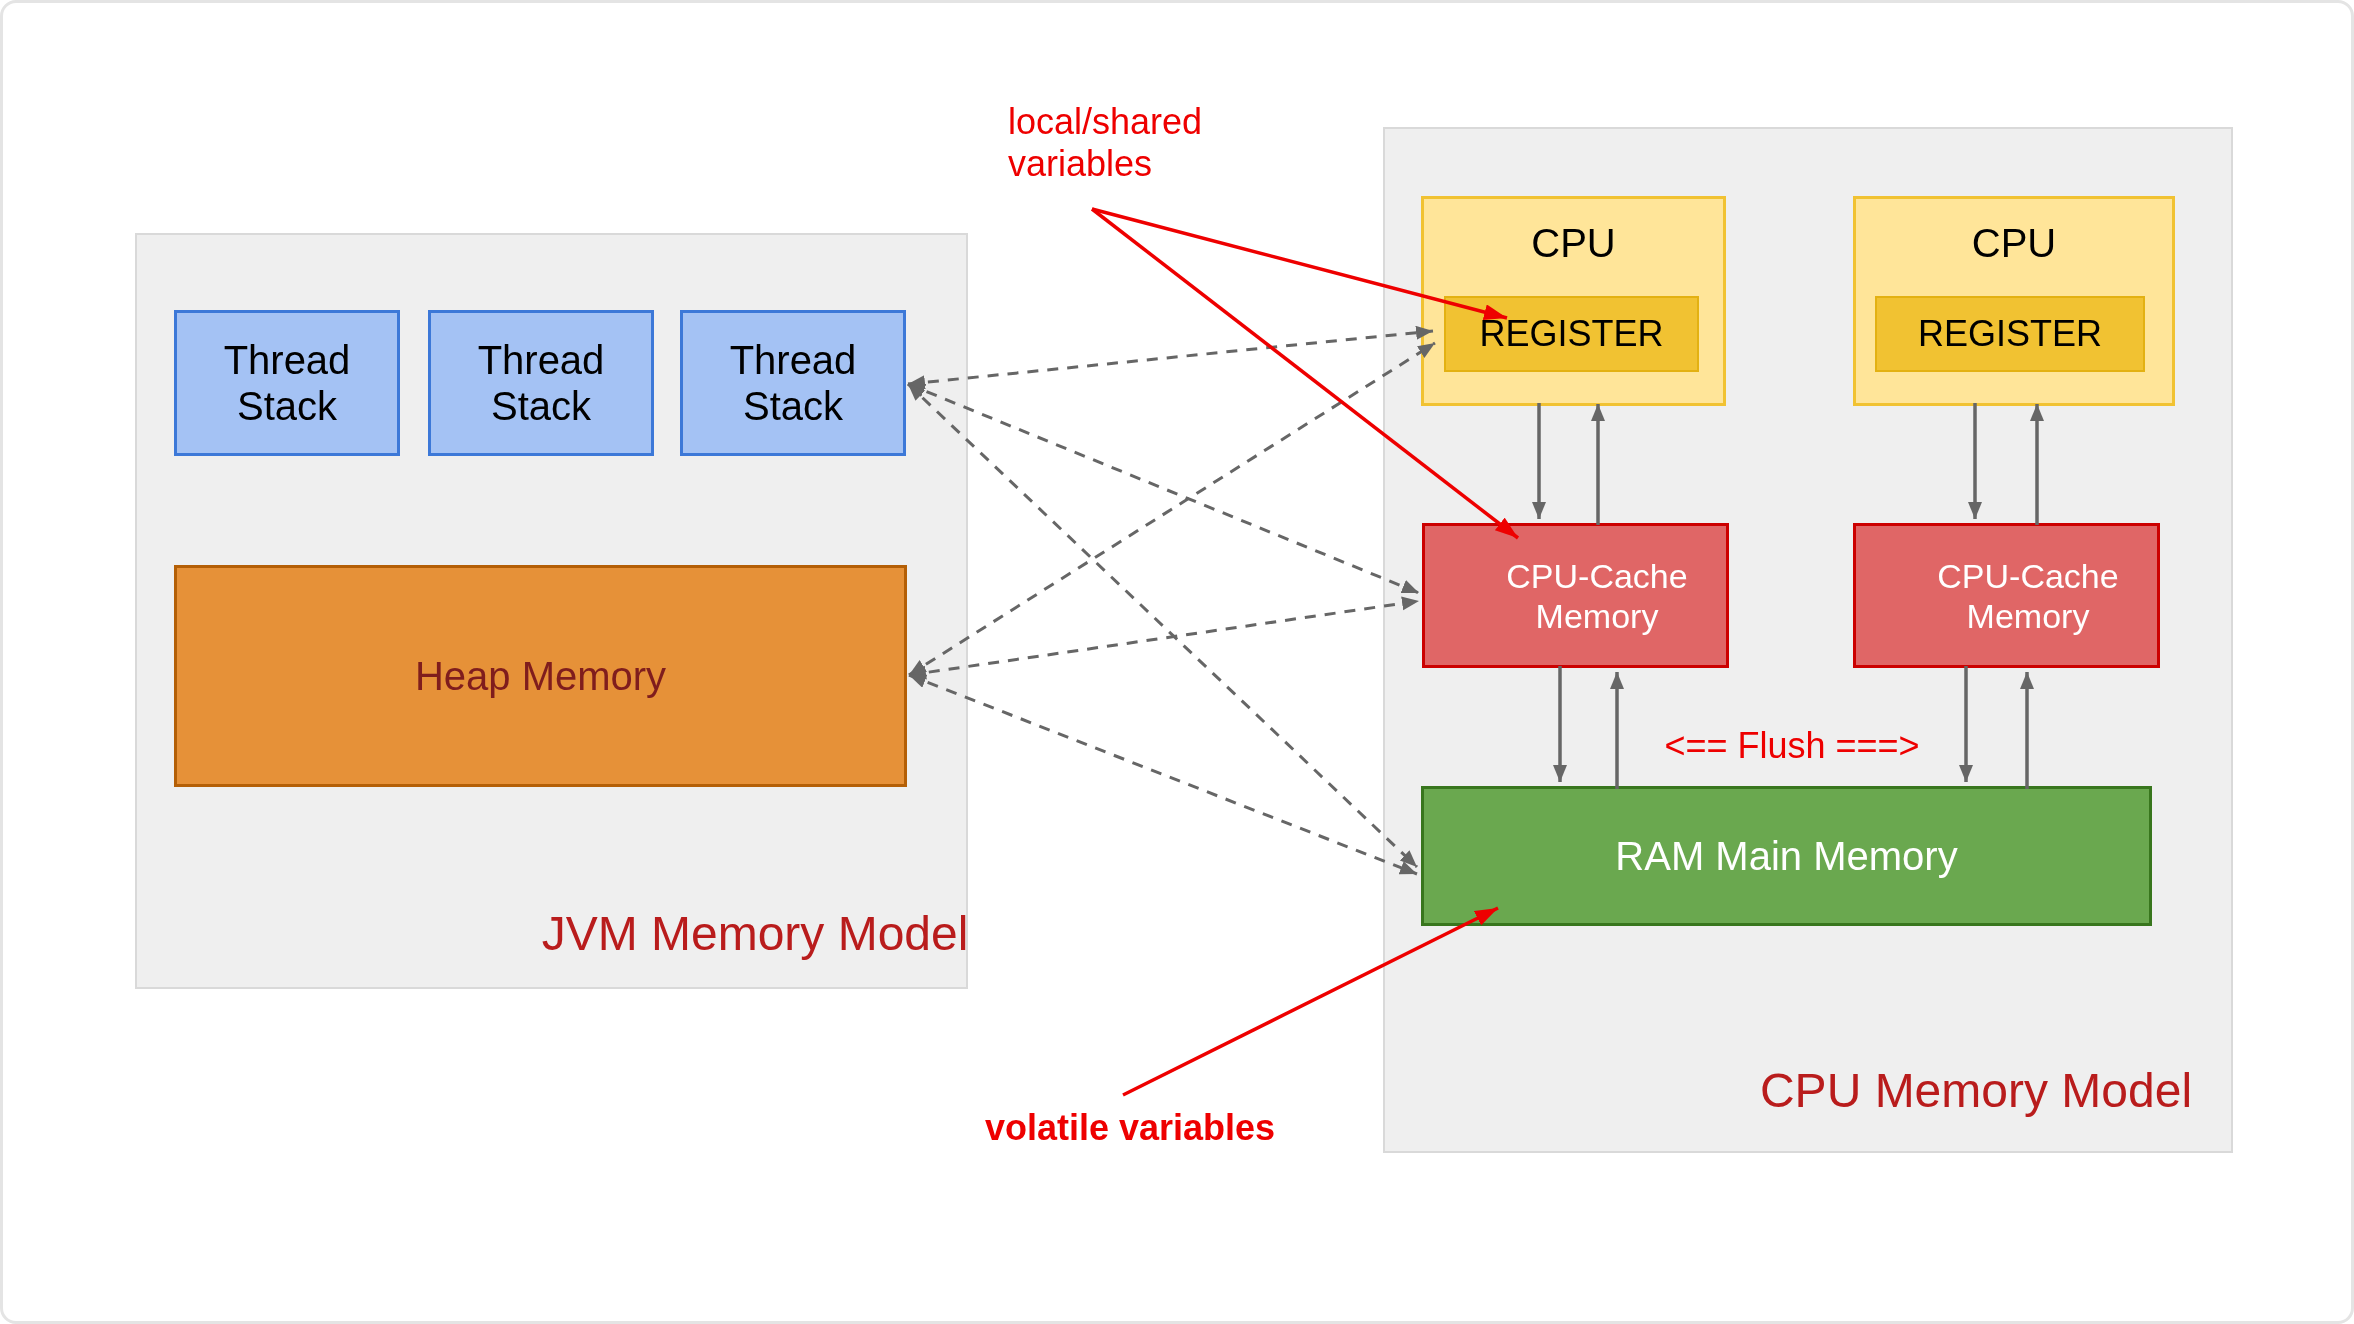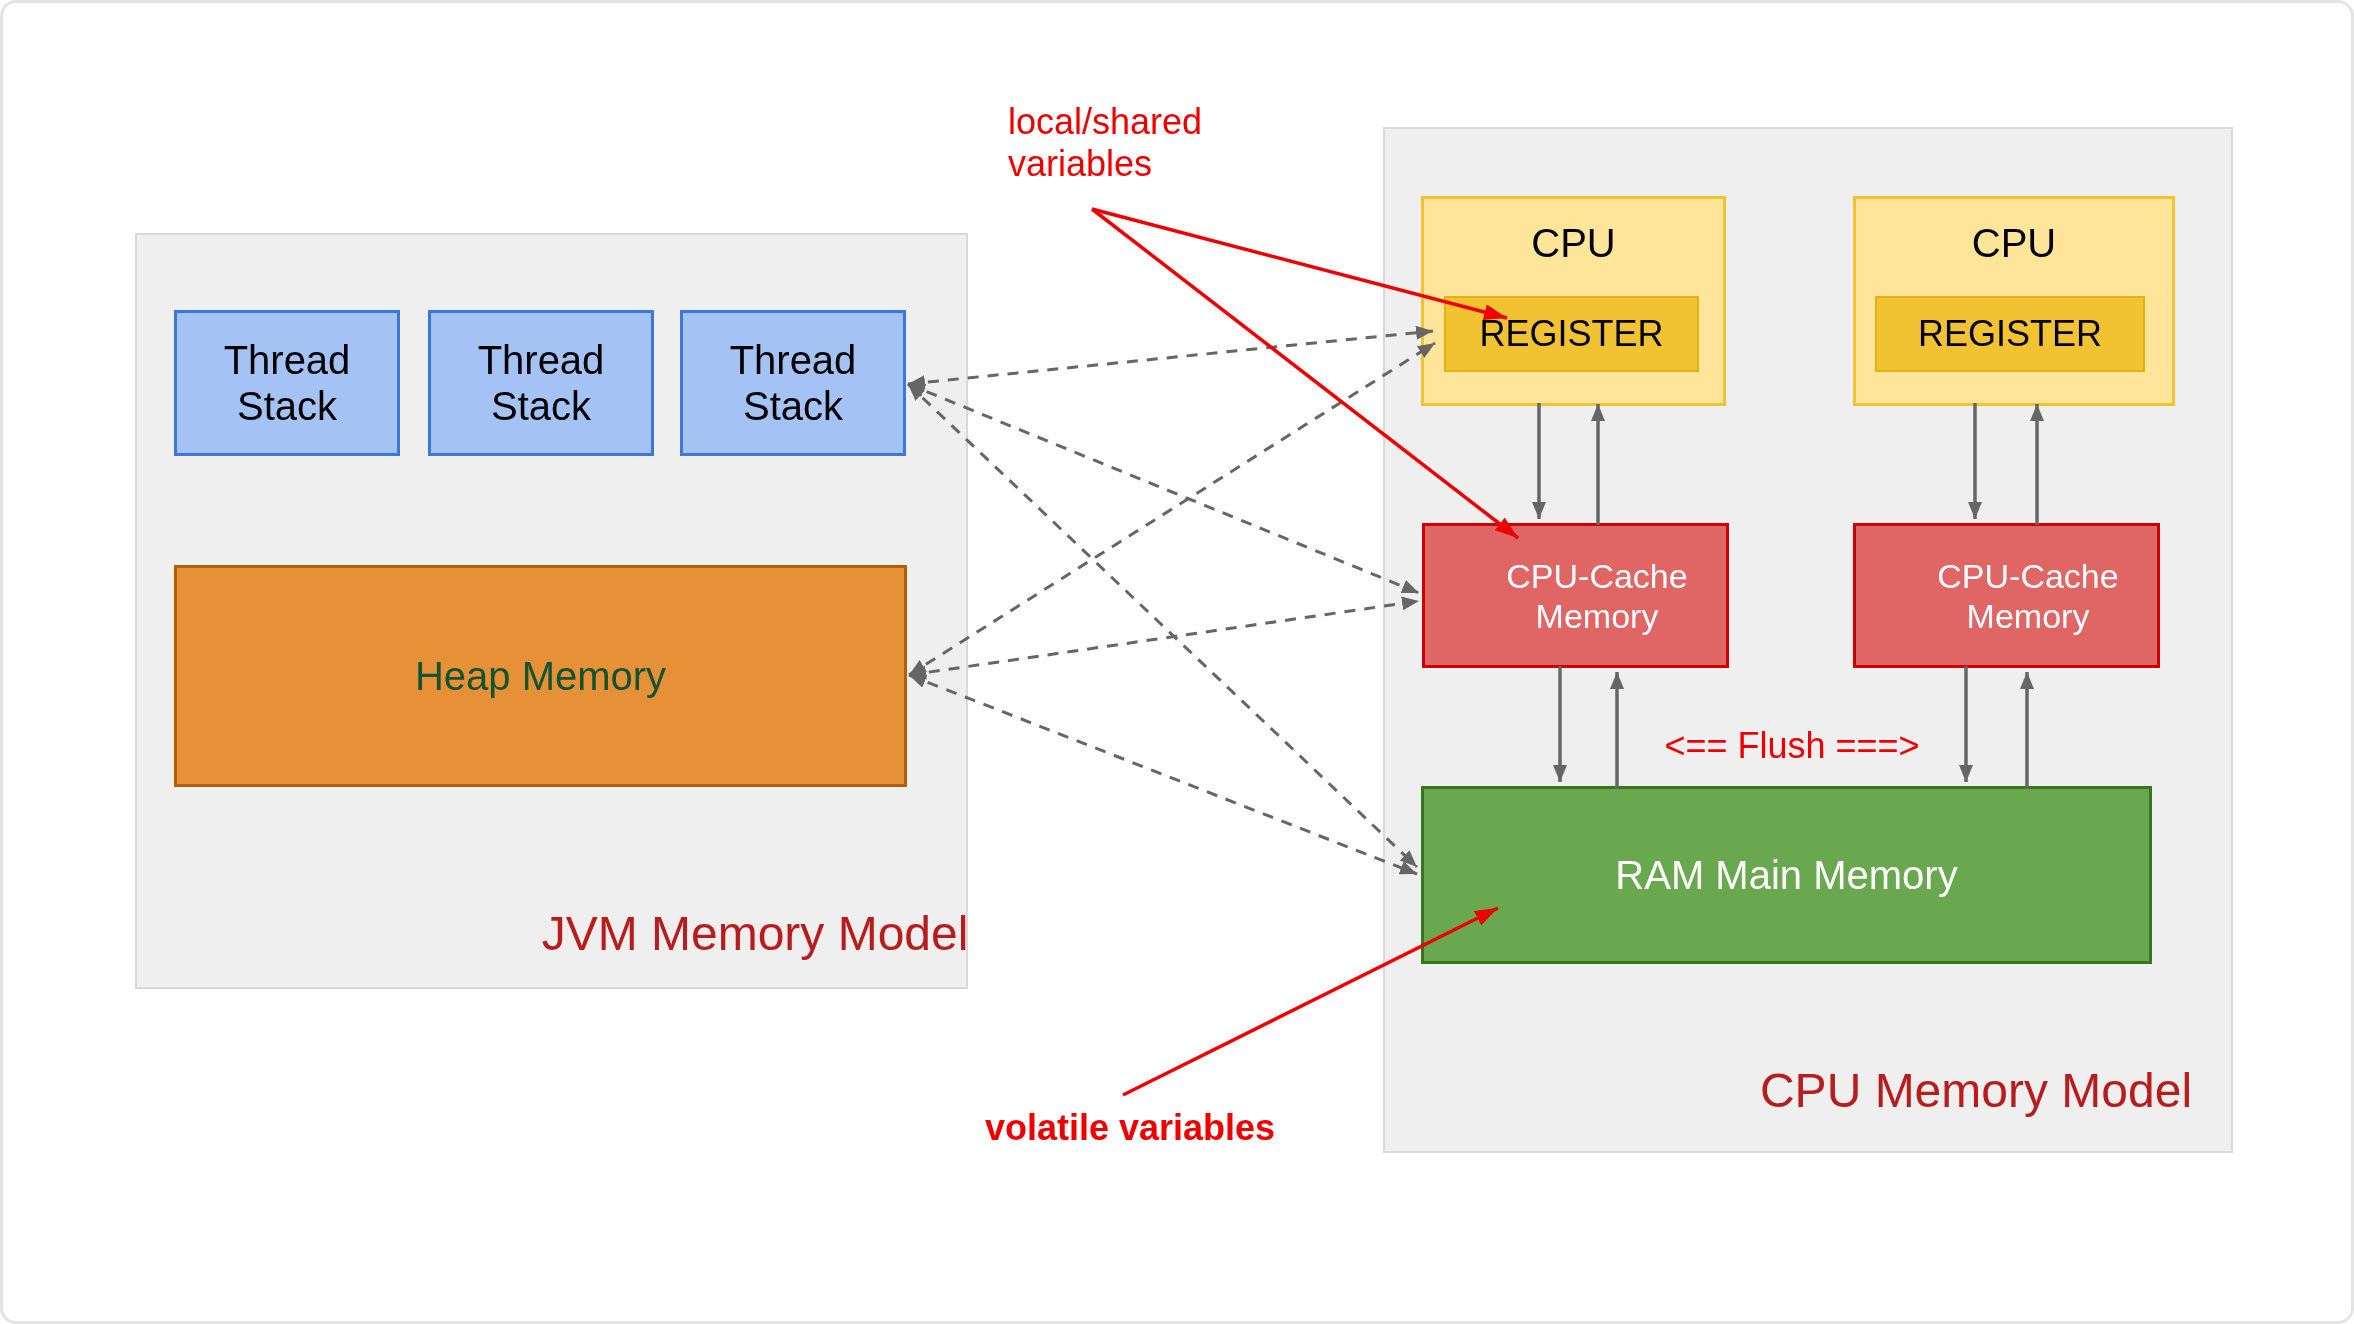--- a/index.html
+++ b/index.html
@@ -47,21 +47,21 @@
     line-height: 46px;
   }
   #ts1 { left: 171px; }
   #ts2 { left: 425px; }
   #ts3 { left: 677px; }
 
   .heap {
     left: 171px; top: 562px; width: 733px; height: 222px;
     background: #e69138;
     border: 3px solid #b45f06;
-    color: #14532d;
+    color: #7f1d1d;
     font-size: 40px;
   }
 
   .cpu-box {
     top: 193px; height: 210px;
     background: #ffe599;
     border: 3px solid #f1c232;
     color: #000000;
     justify-content: flex-start;
   }
@@ -94,21 +94,21 @@
     border: 3px solid #cc0000;
     color: #ffffff;
     font-size: 34px;
     line-height: 40px;
     padding-left: 43px;
   }
   #cache1 { left: 1419px; }
   #cache2 { left: 1850px; }
 
   .ram {
-    left: 1418px; top: 783px; width: 731px; height: 178px;
+    left: 1418px; top: 783px; width: 731px; height: 140px;
     background: #6aa84f;
     border: 3px solid #38761d;
     color: #ffffff;
     font-size: 40px;
   }
 
   .panel-title {
     position: absolute;
     transform: translateX(-50%);
     font-size: 48px;

